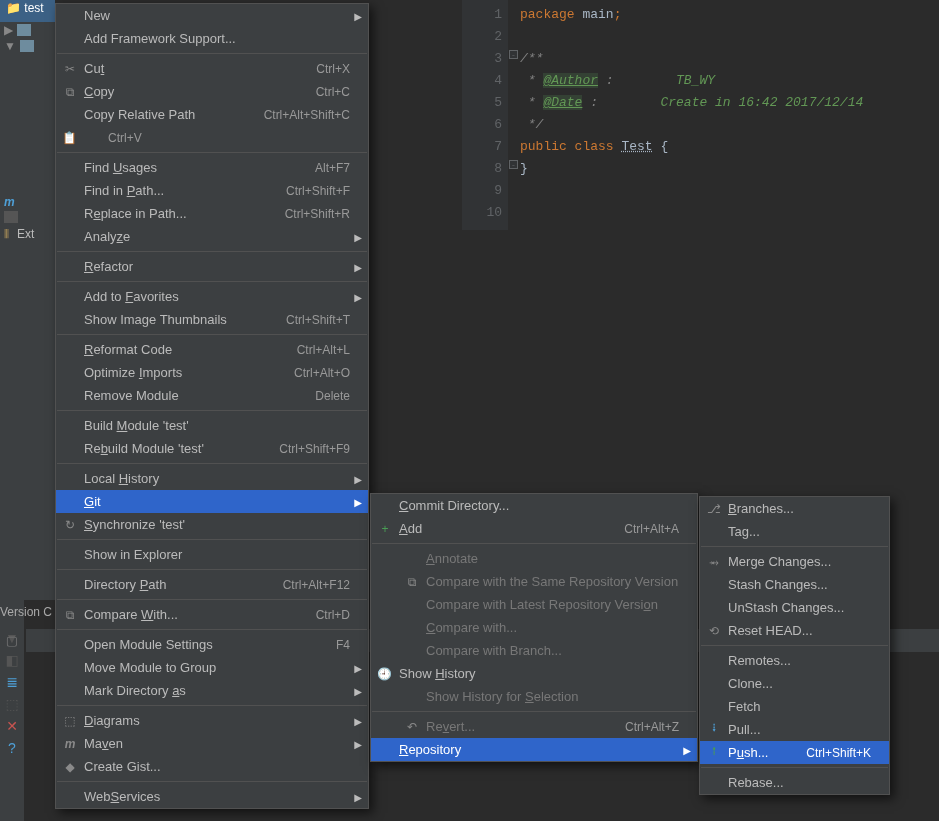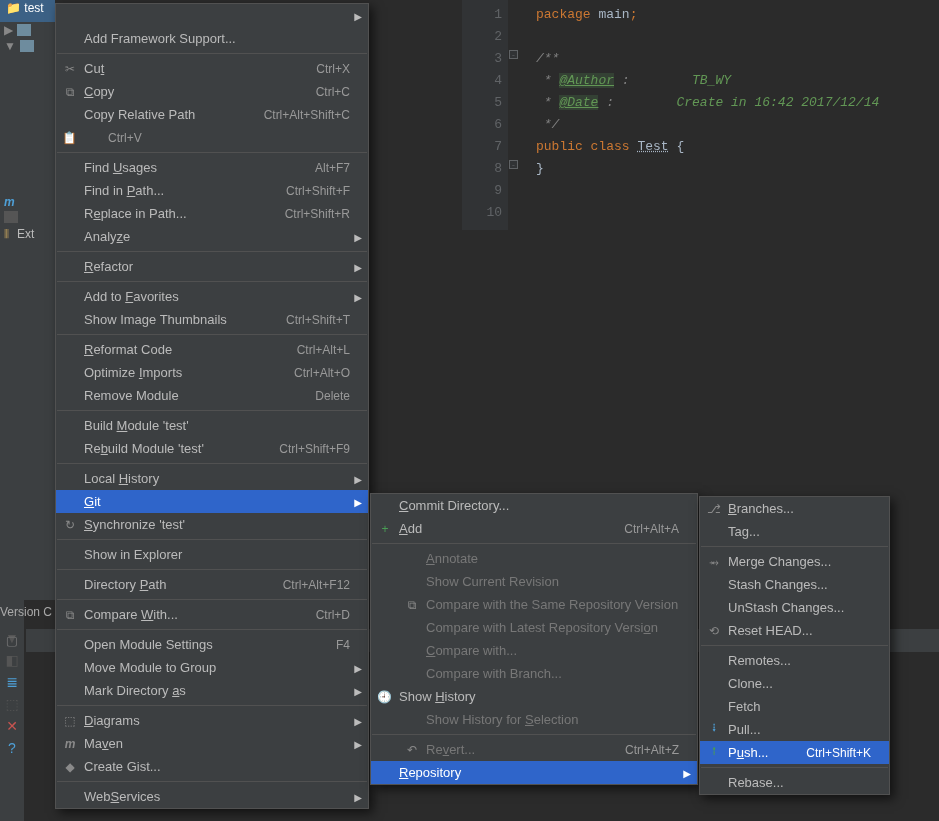--- a/index.html
+++ b/index.html
@@ -58,21 +58,21 @@
   .gutter {
     position:absolute; left:0; top:0; bottom:0; width:46px;
     background:#313335; color:#606366;
     text-align:right; padding:4px 6px 0 0;
   }
   .gutter div { height:22px; line-height:22px; }
   .code {
     position:absolute; left:58px; top:0; right:0;
     padding-top:4px;
   }
-  .code .line { height:22px; line-height:22px; white-space:pre;margin-left:16px; }
+  .code .line { height:22px; line-height:22px; white-space:pre; }
   .kw { color:#cc7832; }
   .sem { color:#cc7832; }
   .com { color:#808080; font-style:italic; }
   .tag { color:#629755; background:#344134; text-decoration:underline; font-style:italic;}
   .val { color:#629755; font-style:italic; }
   .cls { color:#a9b7c6; text-decoration:underline dotted; }
   .plain { color:#a9b7c6; }
   .fold { position:absolute; left:46px; top:0; bottom:0; width:10px; background:#2b2b2b; }
   .fold .mark { position:absolute; left:1px; width:9px; height:9px; border:1px solid #606366; background:#313335; font-size:8px; text-align:center; line-height:8px; color:#606366;}
   
@@ -185,20 +185,21 @@
     <div class="line"><span class="com"> * </span><span class="tag">@Author</span><span class="com"> :        </span><span class="val">TB_WY</span></div>
     <div class="line"><span class="com"> * </span><span class="tag">@Date</span><span class="com"> :        </span><span class="val">Create in 16:42 2017/12/14</span></div>
     <div class="line"><span class="com"> */</span></div>
     <div class="line"><span class="kw">public </span><span class="kw">class </span><span class="cls">Test</span><span class="plain"> {</span></div>
     <div class="line"><span class="plain">}</span></div>
   </div>
 </div>
 
 <div class="menu menu1" id="menu1">
     <div class="menu-item">
+      <span class="label">New</span>
       <span class="arrow">▶</span>
     </div>
     <div class="menu-item">
       <span class="label">Add Framework Support...</span>
     </div>
     <div class="menu-sep"></div>
     <div class="menu-item">
       <span class="menu-icon ">✂</span>
       <span class="label">Cu<span class="u">t</span></span>
       <span class="shortcut">Ctrl+X</span>
@@ -335,23 +336,20 @@
       <span class="label"><span class="u">C</span>ommit Directory...</span>
     </div>
     <div class="menu-item">
       <span class="menu-icon " style="color: rgb(73, 156, 84);">+</span>
       <span class="label"><span class="u">A</span>dd</span>
       <span class="shortcut">Ctrl+Alt+A</span>
     </div>
     <div class="menu-sep"></div>
     <div class="menu-item disabled">
       <span class="label"><span class="u">A</span>nnotate</span>
-    </div>
-    <div class="menu-item disabled">
-      <span class="label">Show Current Revision</span>
     </div>
     <div class="menu-item disabled">
       <span class="menu-icon ">⧉</span>
       <span class="label">Compare with the Same Repository Version</span>
     </div>
     <div class="menu-item disabled">
       <span class="label">Compare with Latest Repository Versi<span class="u">o</span>n</span>
     </div>
     <div class="menu-item disabled">
       <span class="label"><span class="u">C</span>ompare with...</span>

